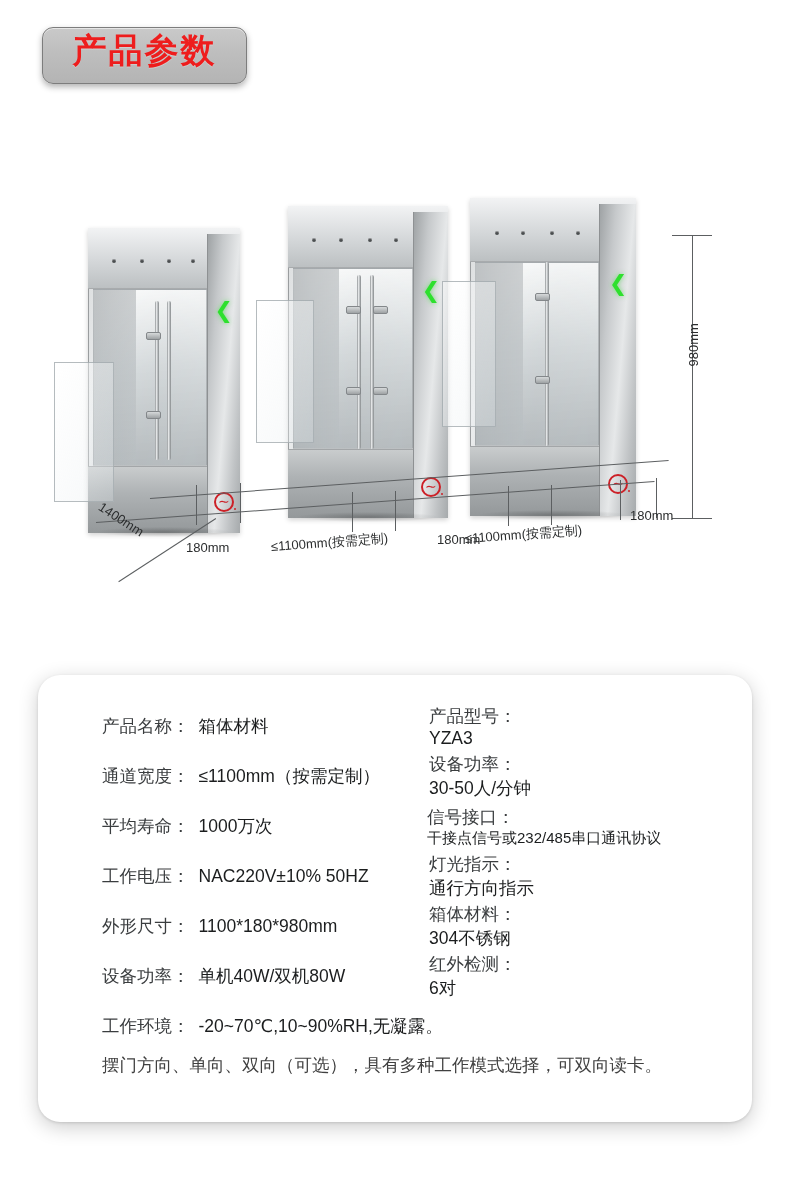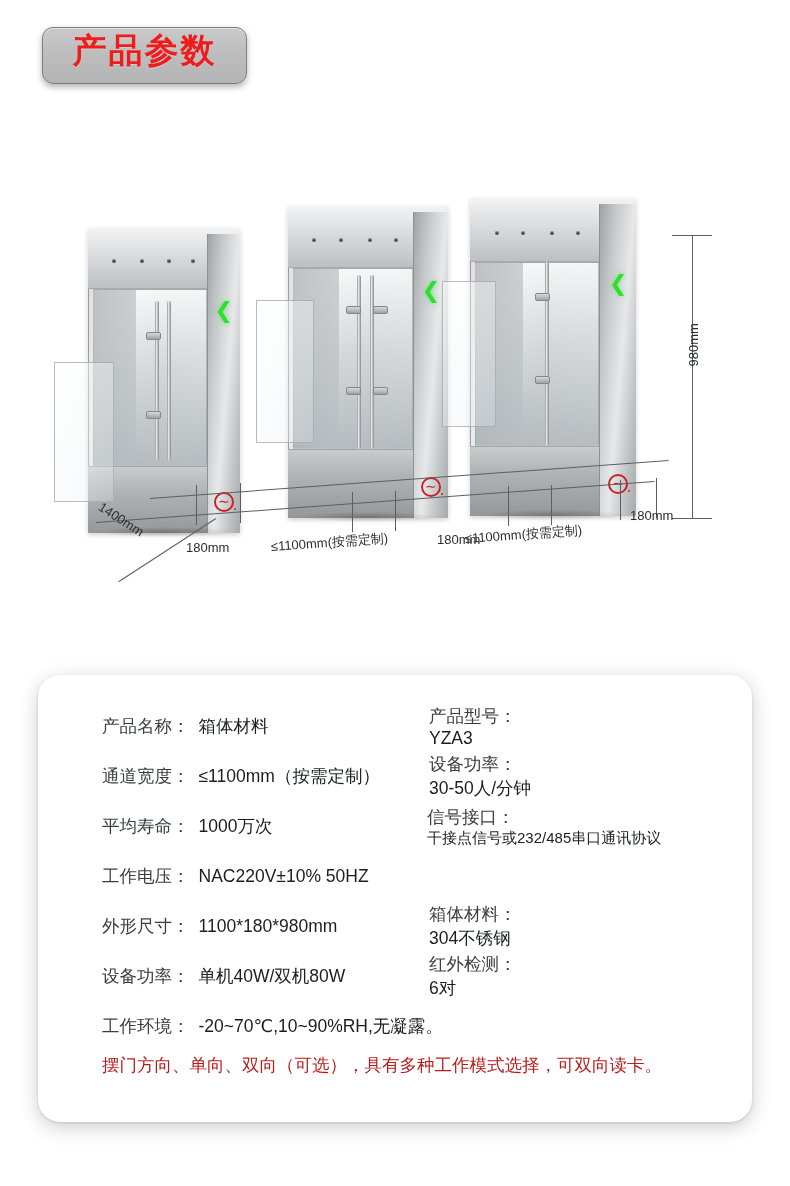--- a/index.html
+++ b/index.html
@@ -146,21 +146,21 @@
     color:#3a3d3f; font-size:17.5px; white-space:nowrap;
     font-family:"Liberation Sans","DejaVu Sans",sans-serif;
   }
   .val {
     color:#1b1d1e; font-size:17.5px; margin-left:9px; white-space:nowrap;
     font-family:"Liberation Sans","DejaVu Sans",sans-serif;
   }
   .val.tight { font-size:15px; margin-left:7px; }
   .spec-note {
     position:absolute; left:64px; top:378px;
-    color:#b91c1c; font-size:17.5px; white-space:nowrap;
+    color:#404040; font-size:17.5px; white-space:nowrap;
     font-family:"Liberation Sans","DejaVu Sans",sans-serif;
   }
 </style>
 </head>
 <body>
 
 <div class="page">
 
   <div class="title-badge">
     <span>产品参数</span>
@@ -303,20 +303,24 @@
           <span class="lbl">信号接口：</span>
           <span class="val tight">干接点信号或232/485串口通讯协议</span>
         </div>
       </div>
 
       <div class="spec-row">
         <div class="cell left">
           <span class="lbl">工作电压：</span>
           <span class="val">NAC220V±10% 50HZ</span>
         </div>
+        <div class="cell right">
+          <span class="lbl">灯光指示：</span>
+          <span class="val">通行方向指示</span>
+        </div>
       </div>
 
       <div class="spec-row">
         <div class="cell left">
           <span class="lbl">外形尺寸：</span>
           <span class="val">1100*180*980mm</span>
         </div>
         <div class="cell right">
           <span class="lbl">箱体材料：</span>
           <span class="val">304不锈钢</span>

